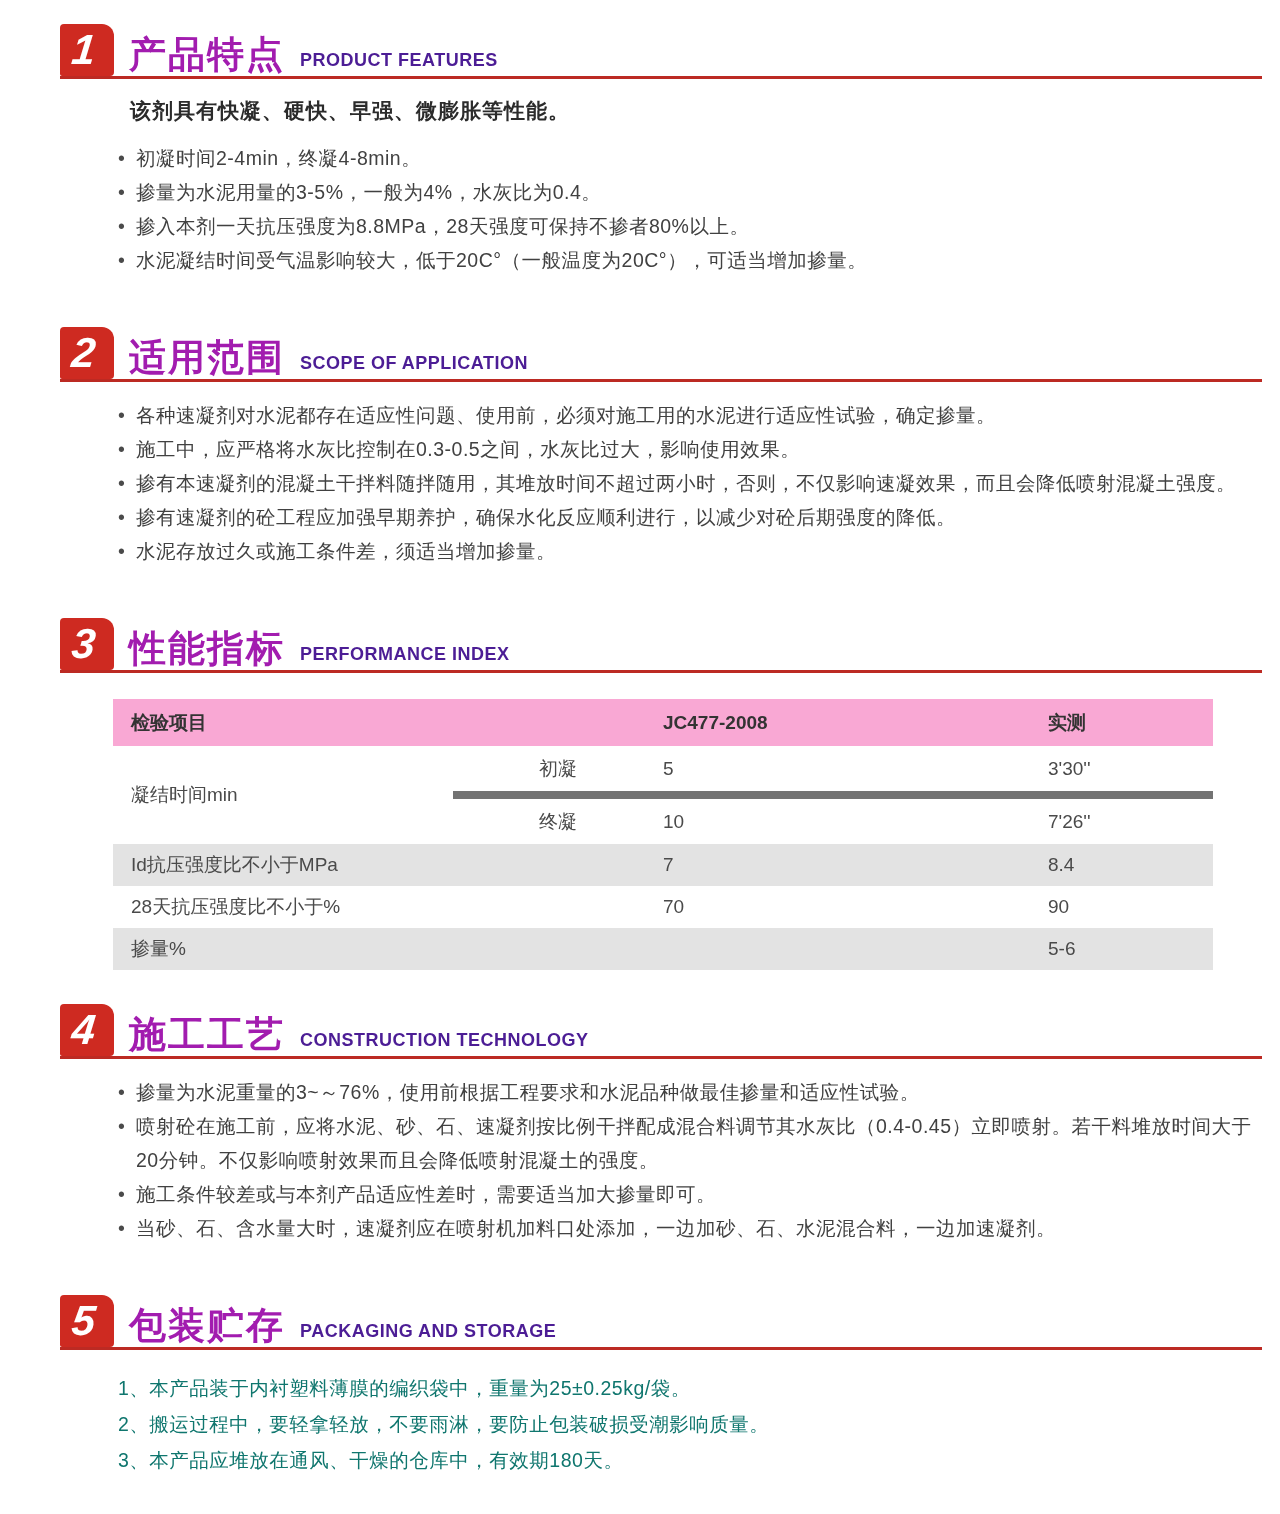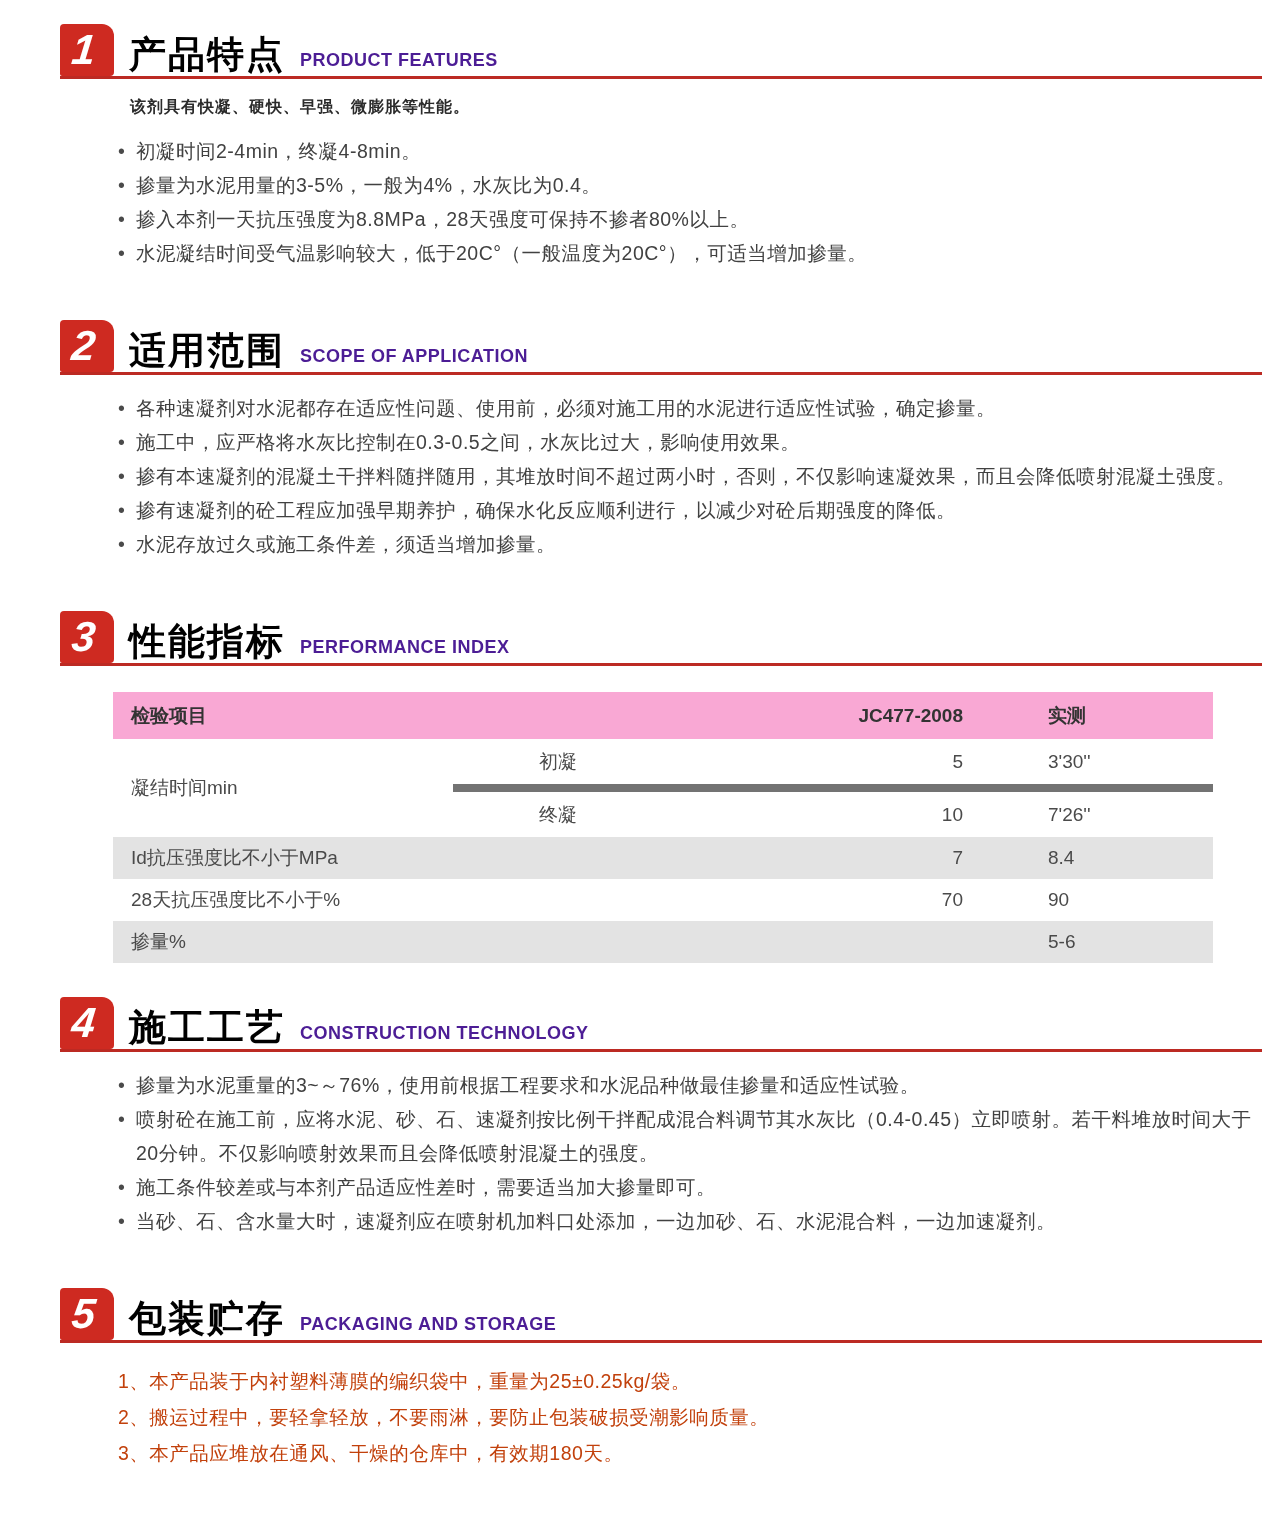--- a/index.html
+++ b/index.html
@@ -25,65 +25,65 @@
     width:54px;height:52px;flex:0 0 54px;
     background:#ce2a21;
     border-radius:4px 12px 4px 2px;
     display:flex;align-items:center;justify-content:center;
   }
   .badge span{
     color:#ffffff;font-size:42px;font-weight:bold;font-style:italic;
     transform:skew(-6deg);line-height:1;padding-right:6px;
   }
   .title-cn{
-    font-size:37px;font-weight:800;color:#000000;
+    font-size:37px;font-weight:800;color:#a21caf;
     letter-spacing:2px;line-height:1;margin:0;padding-bottom:3px;
   }
   .title-en{
     font-size:18px;font-weight:700;color:#4c1d95;
     padding-bottom:5px;letter-spacing:0.5px;
   }
 
   
   .intro{
     margin:18px 0 4px 70px;
-    font-size:16px;font-weight:bold;color:#2b2b2b;
+    font-size:21px;font-weight:bold;color:#2b2b2b;
     letter-spacing:1px;
   }
   ul.bullets{
     margin:16px 0 0 0;padding:0 0 0 58px;list-style:none;
     font-size:19.5px;line-height:34px;color:#414141;
     max-width:1160px;letter-spacing:0.5px;
   }
   ul.bullets li{position:relative;padding-left:18px;}
   ul.bullets li::before{
     content:"•";position:absolute;left:0;top:0;color:#4a4a4a;
   }
   ol.numbered{
     margin:20px 0 0 0;padding:0 0 0 58px;list-style:none;
-    font-size:19.5px;line-height:36px;color:#c2410c;letter-spacing:0.5px;
+    font-size:19.5px;line-height:36px;color:#0f766e;letter-spacing:0.5px;
   }
 
   
   table.perf{
     border-collapse:collapse;table-layout:fixed;
     width:1100px;margin:26px 0 0 53px;
     font-size:19px;color:#4a4a4a;
   }
   table.perf col.c1{width:340px;}
   table.perf col.c2{width:210px;}
   table.perf col.c3{width:300px;}
   table.perf col.c4{width:250px;}
   table.perf th,table.perf td{
     font-weight:normal;text-align:left;padding:0;
     height:42px;vertical-align:middle;
   }
   table.perf .head th{background:#f9a8d4;height:47px;font-weight:700;color:#333;}
   table.perf .pad{padding-left:18px;}
-  table.perf .ctr{text-align:right;}
+  table.perf .ctr{text-align:left;}
   table.perf .meas{padding-left:85px;}
   table.perf tr.setting td{height:45px;background:#fff;}
   table.perf tr.setting .sub{text-align:center;}
   table.perf tr.setting.top td.divided{border-bottom:8px solid #737373;}
   table.perf tr.gray td{background:#e3e3e3;}
   table.perf tr.white td{background:#ffffff;}
 </style>
 </head>
 <body>
 

